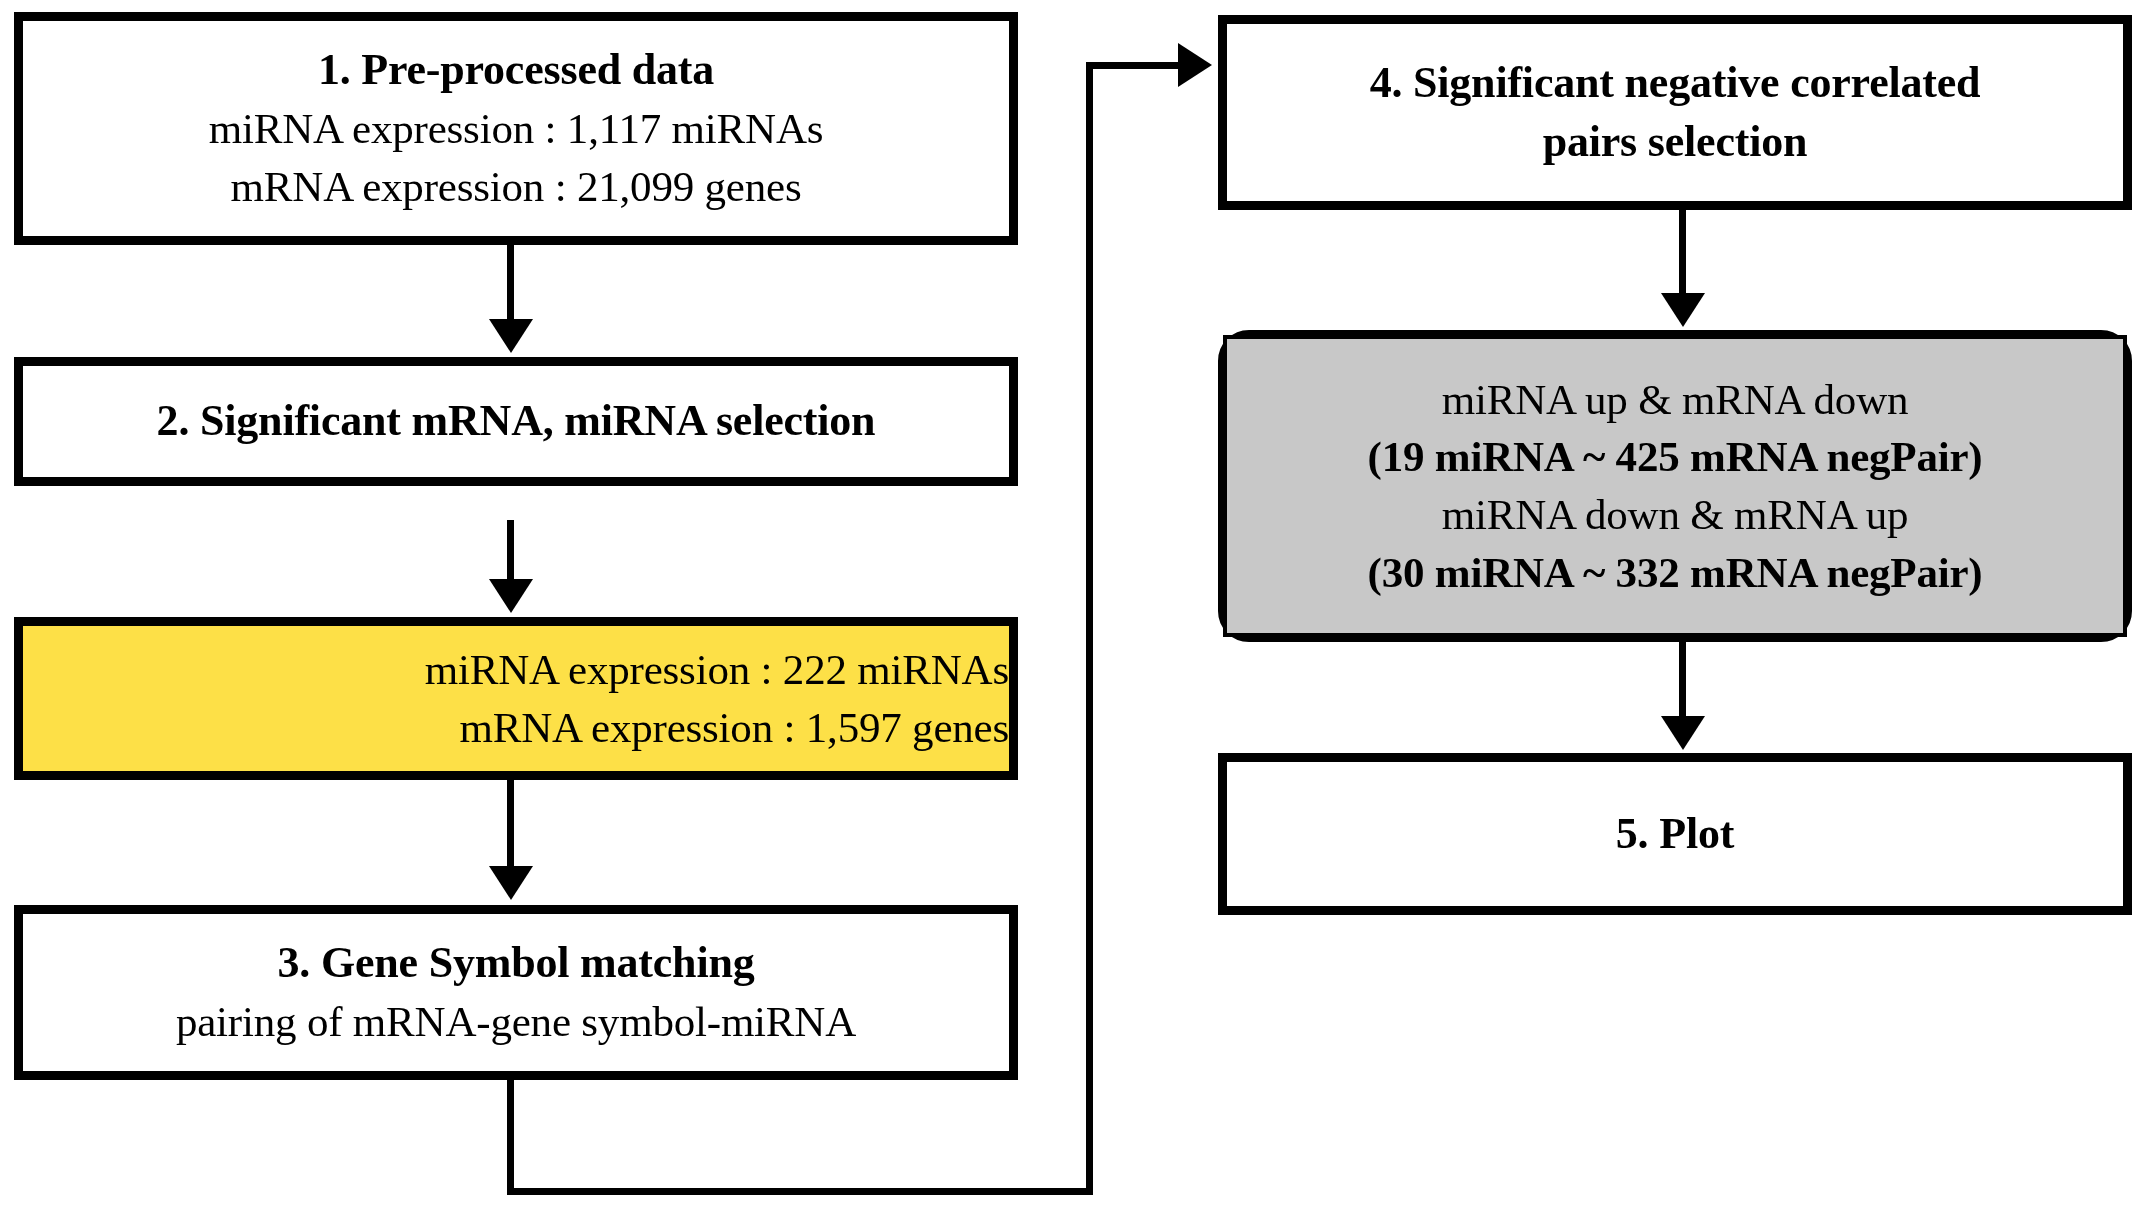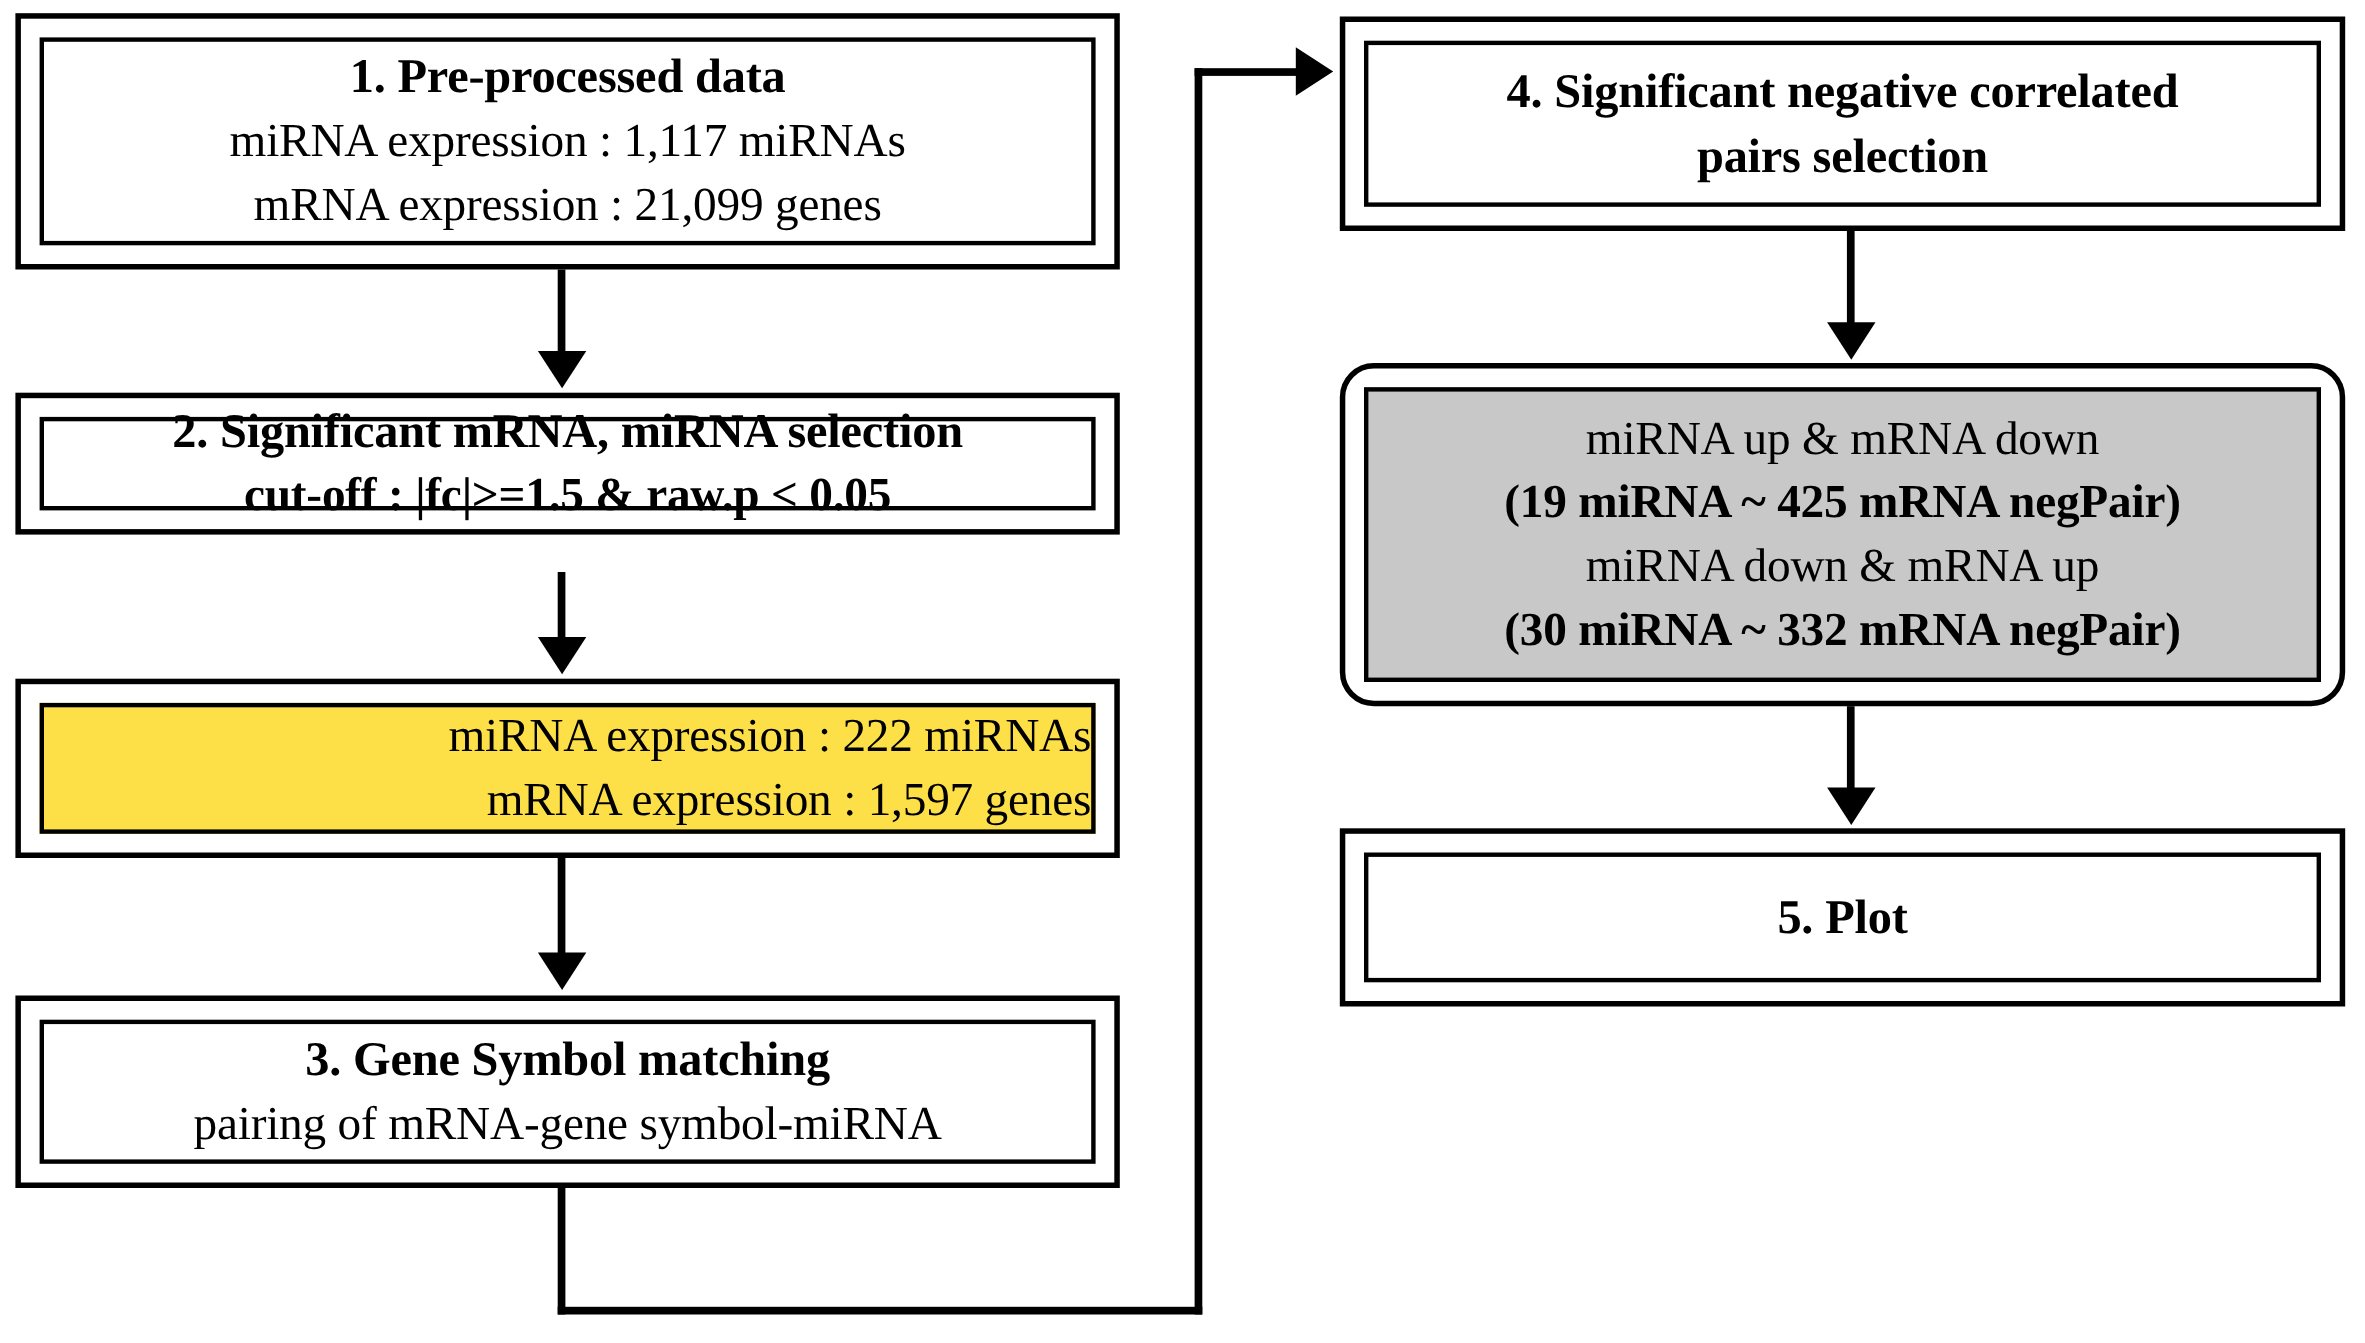--- a/index.html
+++ b/index.html
@@ -15,21 +15,21 @@
     font-family: "Liberation Serif", "DejaVu Serif", serif;
     overflow: hidden;
   }
 
   
   .node {
     position: absolute;
     box-sizing: border-box;
     border: 5px solid #000000;
     background: #ffffff;
-    padding: 17px;           
+    padding: 0;           
   }
   .node > .inner {
     box-sizing: border-box;
     width: 100%;
     height: 100%;
     border: 4px solid #000000;
     background: #ffffff;
     display: flex;
     flex-direction: column;
     align-items: center;
@@ -117,21 +117,20 @@
       <div class="line">mRNA expression : 21,099 genes</div>
     </div>
   </div>
 
   <div class="vseg" id="conn-1-2-line"></div>
   <div class="arrow-down" id="conn-1-2-head"></div>
 
   <div class="node" id="box-significant">
     <div class="inner">
       <div class="line heading">2. Significant mRNA, miRNA selection</div>
-      <div class="line b">cut-off : |fc|&gt;=1.5 &amp; raw.p &lt; 0.05</div>
     </div>
   </div>
 
   <div class="vseg" id="conn-2-3-line"></div>
   <div class="arrow-down" id="conn-2-3-head"></div>
 
   <div class="node shade-light" id="box-filtered">
     <div class="inner">
       <div class="line">miRNA expression : 222 miRNAs</div>
       <div class="line">mRNA expression : 1,597 genes</div>

